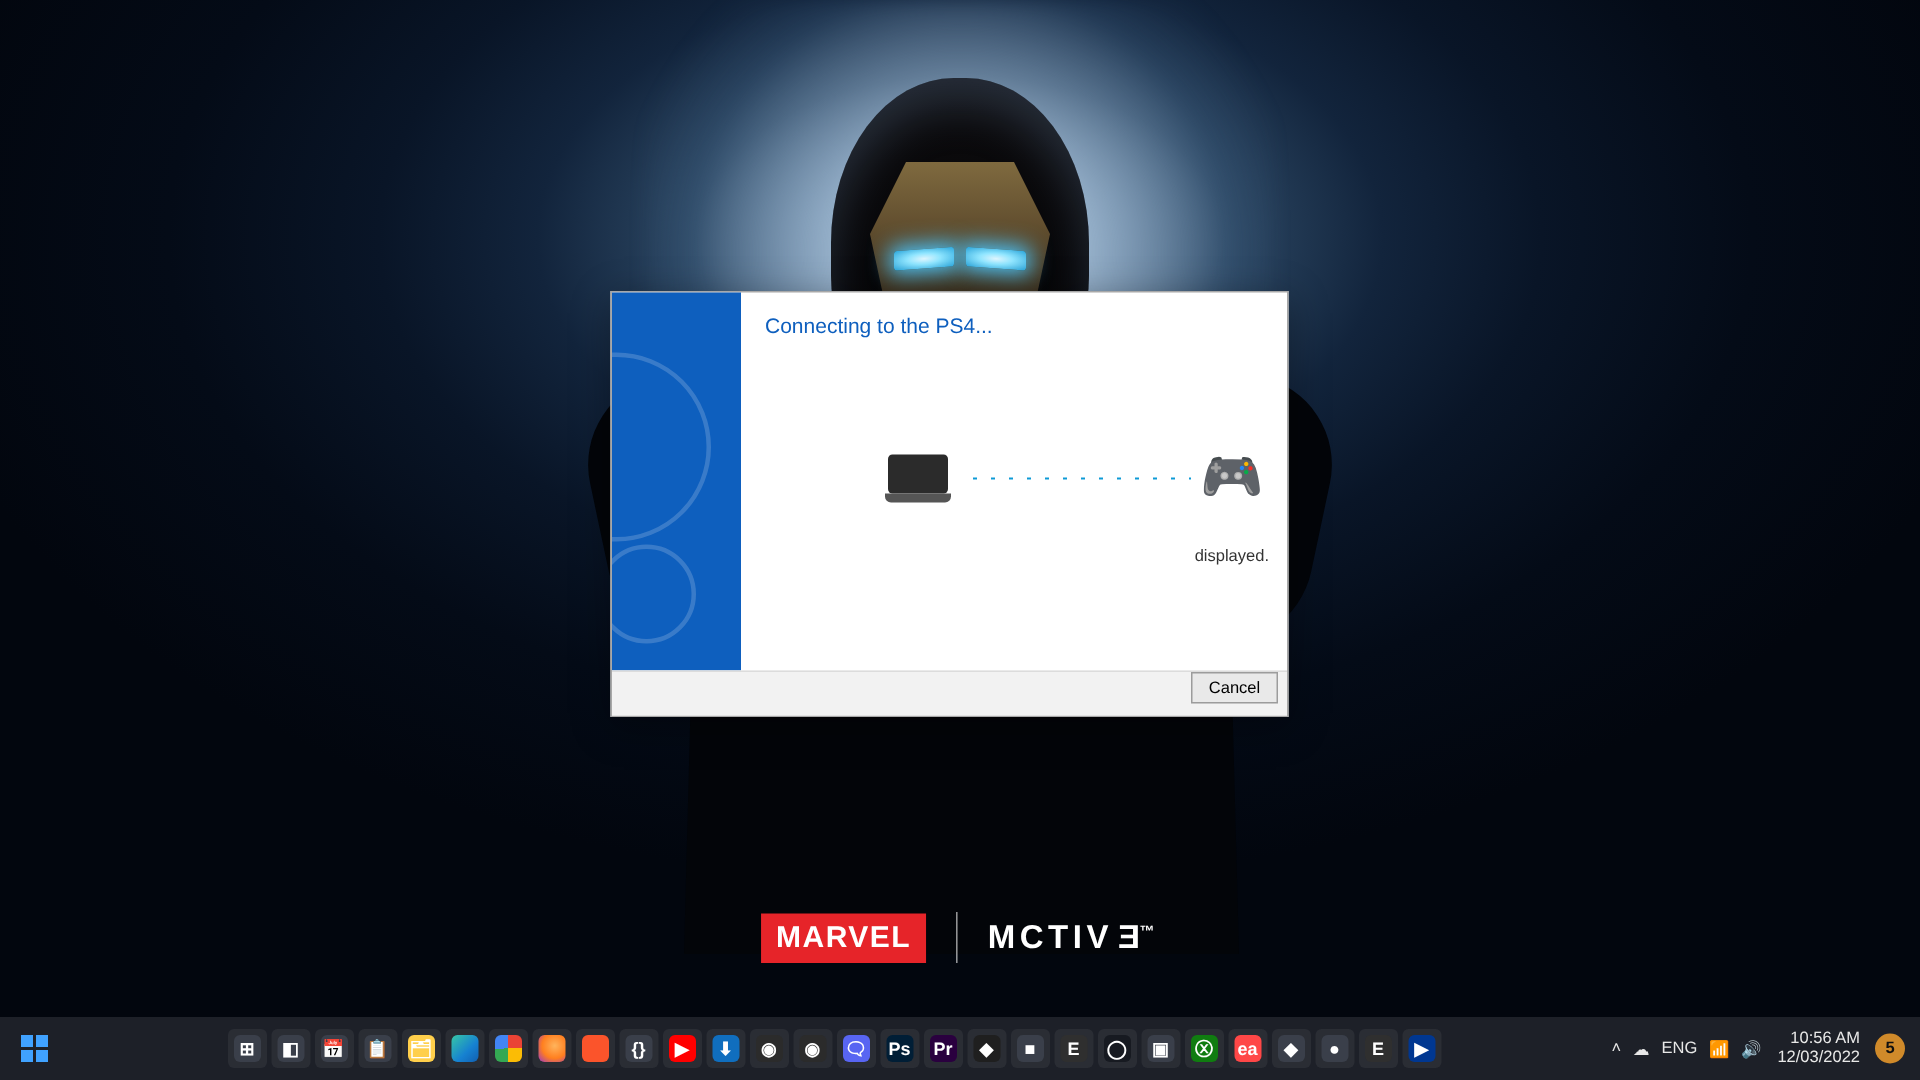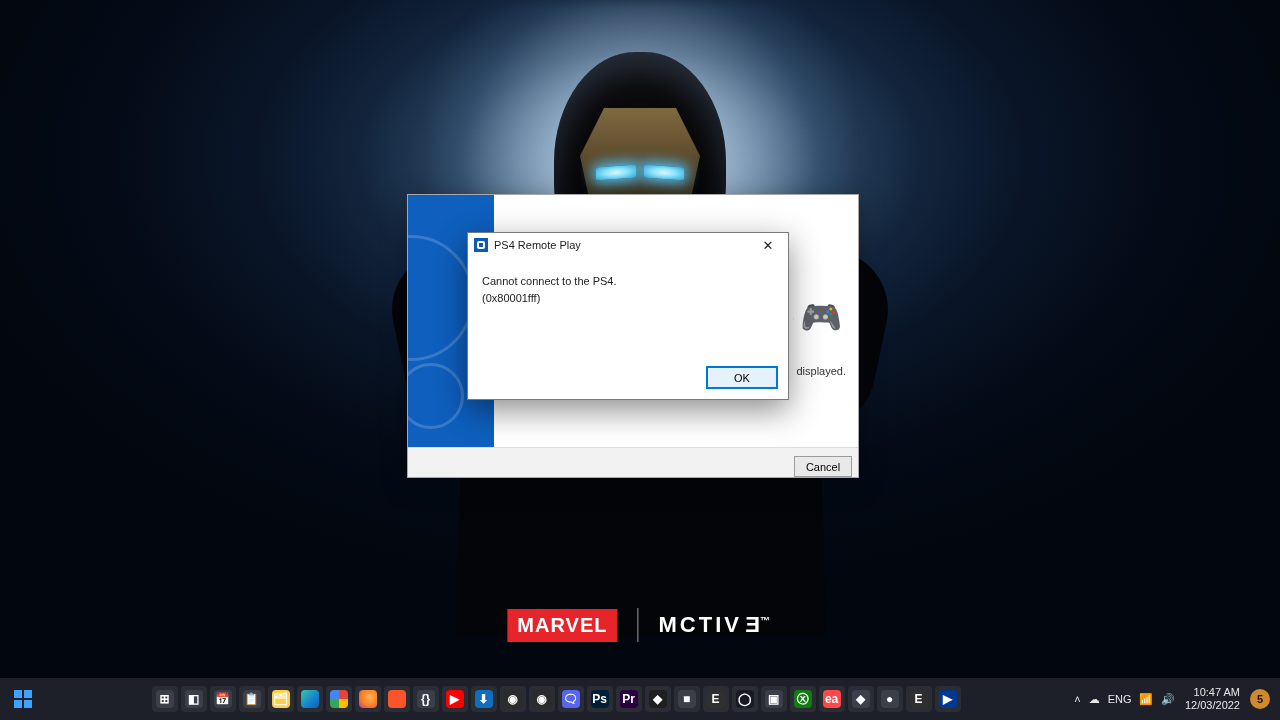--- a/index.html
+++ b/index.html
@@ -65,21 +65,21 @@
   .mw-body{ position:absolute; left:0; top:0; right:0; bottom:30px; display:flex; }
   .mw-side{ width:86px; background:#0e5fbe; position:relative; overflow:hidden;}
   .mw-side::before, .mw-side::after{ content:""; position:absolute; border:3px solid rgba(255,255,255,.18);
       border-radius:50%; }
   .mw-side::before{ width:120px; height:120px; left:-60px; top:40px;}
   .mw-side::after{ width:60px; height:60px; left:-10px; bottom:18px;}
   .mw-content{ flex:1; padding:14px 16px 0 16px; position:relative;}
   .mw-title{ color:#0e5fbe; font-size:14px; }
   .mw-cancelbar{ position:absolute; left:0; right:0; bottom:0; height:30px;
                  border-top:1px solid #dcdcdc; background:#f2f2f2;
-                 display:flex; justify-content:flex-end; align-items:flex-end; padding-right:6px;}
+                 display:flex; justify-content:flex-end; align-items:flex-start; padding-right:6px;}
   .btn { min-width:58px; height:21px; font-size:11px; background:#e9e9e9;
          border:1px solid #9c9c9c; cursor:pointer; }
 
   .diagram{ position:absolute; left:96px; right:10px; top:82px; height:78px;}
   .dev{ position:absolute; width:44px; height:36px; }
   .dev.laptop{ left:0; top:26px;}
   .dev.laptop .screen{ width:40px; height:26px; background:#2b2b2b; border-radius:3px; margin:0 auto;}
   .dev.laptop .base{ width:44px; height:6px; background:#555; border-radius:0 0 4px 4px; }
   .dev.ctrl{ right:4px; top:20px; }
   .ctrl-icon{ color:#0e9ad6; font-size:34px; }
@@ -167,52 +167,37 @@
     <span class="logodiv"></span>
     <span class="motive">
       <span>M</span><span>C</span><span>T</span><span>I</span><span>V</span><span class="tw">E</span><sup style="font-size:10px">™</sup>
     </span>
   </div>
 
   <div class="main-window">
     <div class="mw-body">
       <div class="mw-side"></div>
       <div class="mw-content">
+        <div class="mw-title">Connecting to the PS4...</div>
         <div class="diagram">
           <div class="dev laptop">
             <div class="screen"></div>
               <div class="base"></div>
           </div>
           <div class="dots"></div>
           <div class="dev ctrl"><span class="ctrl-icon">🎮</span></div>
         </div>
         <div class="diag-caption">displayed.</div>
       </div>
     </div>
     <div class="mw-cancelbar">
       <button class="btn">Cancel</button>
     </div>
   </div>
 
-  <div class="dialog">
-    <div class="dlg-titlebar">
-      <div class="dlg-title">
-        <span class="dlg-appicon"></span>
-        <span>PS4 Remote Play</span>
-      </div>
-      <div class="dlg-close">✕</div>
-    </div>
-    <div class="dlg-body">
-      <div>Cannot connect to the PS4.</div>
-      <div>(0x80001fff)</div>
-    </div>
-    <div class="dlg-actions">
-      <button class="btn primary">OK</button>
-    </div>
-  </div>
 
   <div class="taskbar">
     <div class="tb-left">
       <div class="start">
           <span></span>
           <span></span>
           <span></span>
           <span></span>
         </div>
     </div>
@@ -352,19 +337,19 @@
       </div>
     <div class="tb-right">
       <div class="tray">
         <span>˄</span>
         <span>☁</span>
         <span>ENG</span>
         <span>📶</span>
         <span>🔊</span>
       </div>
       <div class="clock">
-        <div>10:47 AM</div>
+        <div>10:56 AM</div>
         <div>12/03/2022</div>
       </div>
       <div class="notif">5</div>
     </div>
   </div>
 </div>
 
 </body></html>

